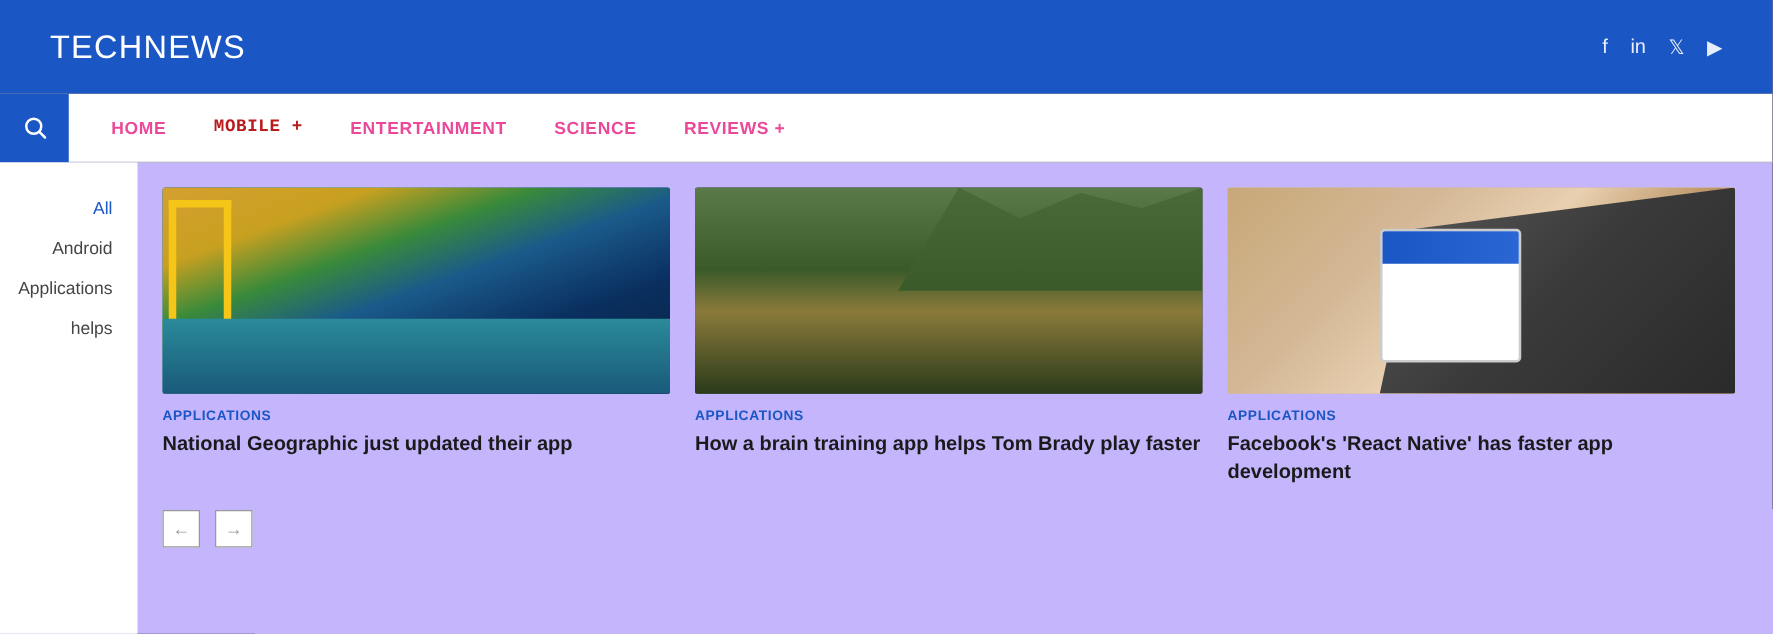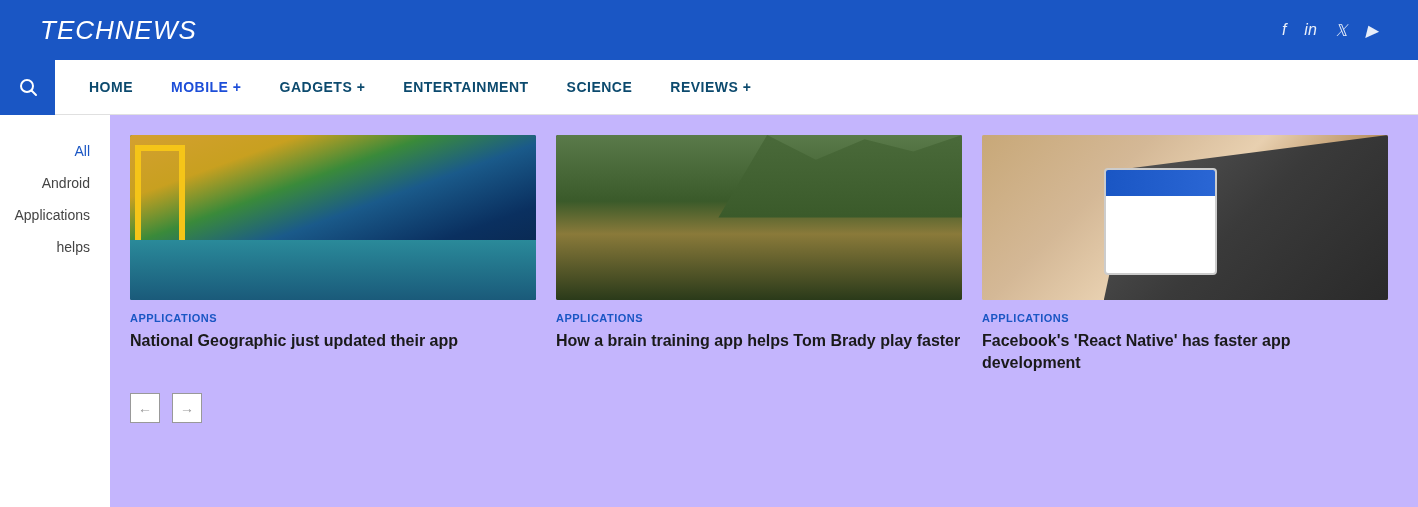--- a/index.html
+++ b/index.html
@@ -1,26 +1,25 @@
 <!DOCTYPE html>
 <html><head>
   <meta charset="utf-8">
   <style>
     * { margin: 0; padding: 0; box-sizing: border-box; }
     body { font-family: Arial, sans-serif; background: #1a1a1a; width: 1418px; height: 507px; overflow: hidden; }
 
     
     .header {
       background: #1a56c4;
-      height: 60px;
+      height: 75px;
       display: flex;
       align-items: center;
       justify-content: space-between;
       padding: 11px 40px;
-      font-style: italic;
     }
     .logo {
       color: white;
       font-size: 26px;
       font-weight: 900;
       letter-spacing: 1px;
     }
     .logo span { font-weight: 300; }
     .social-icons {
       display: flex;
@@ -59,31 +58,31 @@
     .nav-items {
       display: flex;
       align-items: center;
       gap: 10px;
       padding: 0 20px;
       height: 100%;
     }
     .nav-item {
       font-size: 14px;
       font-weight: 600;
-      color: #0c4a6e;
+      color: #ec4899;
       text-transform: uppercase;
       letter-spacing: 0.5px;
       padding: 0 14px;
       height: 100%;
       display: flex;
       align-items: center;
       cursor: pointer;
       text-decoration: none;
     }
-    .nav-item.active { color: #1d4ed8; }
+    .nav-item.active { color: #b91c1c; font-family: Liberation Mono, monospace; }
 
     
     .content-area {
       background: #c4b5fd;
       display: flex;
       position: relative;
       min-height: 392px;
     }
 
     
@@ -261,21 +260,20 @@
 <nav class="nav-wrapper">
   <div class="search-box">
     <svg width="20" height="20" viewBox="0 0 20 20" fill="none">
       <circle cx="9" cy="9" r="6" stroke="white" stroke-width="2"></circle>
       <line x1="13.5" y1="13.5" x2="18" y2="18" stroke="white" stroke-width="2" stroke-linecap="round"></line>
     </svg>
   </div>
   <div class="nav-items">
     <a class="nav-item">HOME</a>
     <a class="nav-item active">MOBILE +</a>
-    <a class="nav-item">GADGETS +</a>
     <a class="nav-item">ENTERTAINMENT</a>
     <a class="nav-item">SCIENCE</a>
     <a class="nav-item">REVIEWS +</a>
   </div>
 </nav>
 
 <div class="content-area">
 
   <aside class="sidebar">
     <a class="sidebar-item active">All</a>

